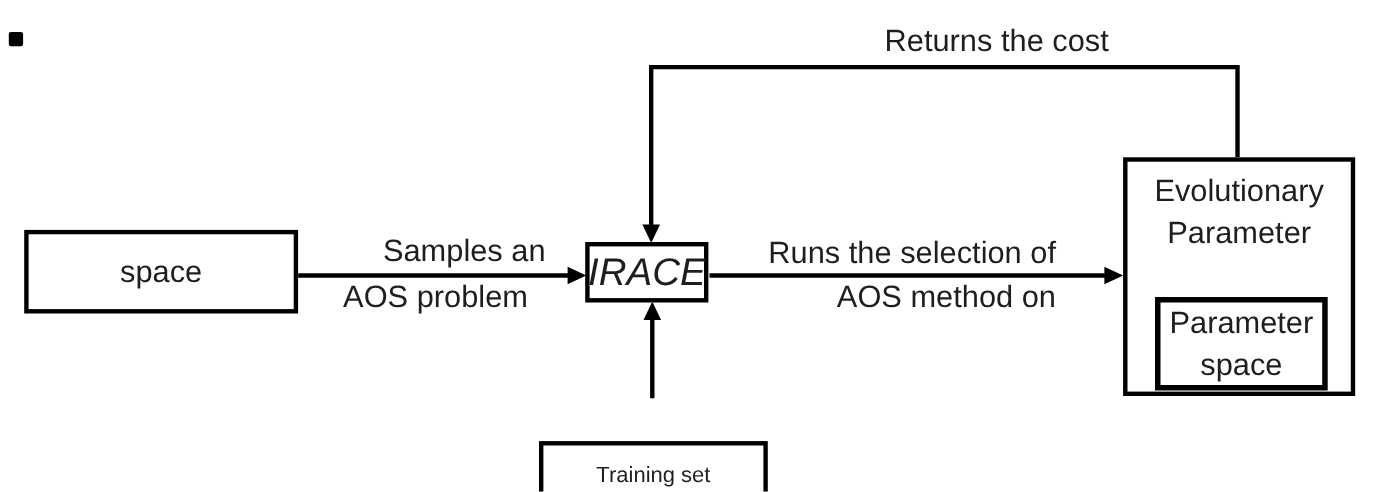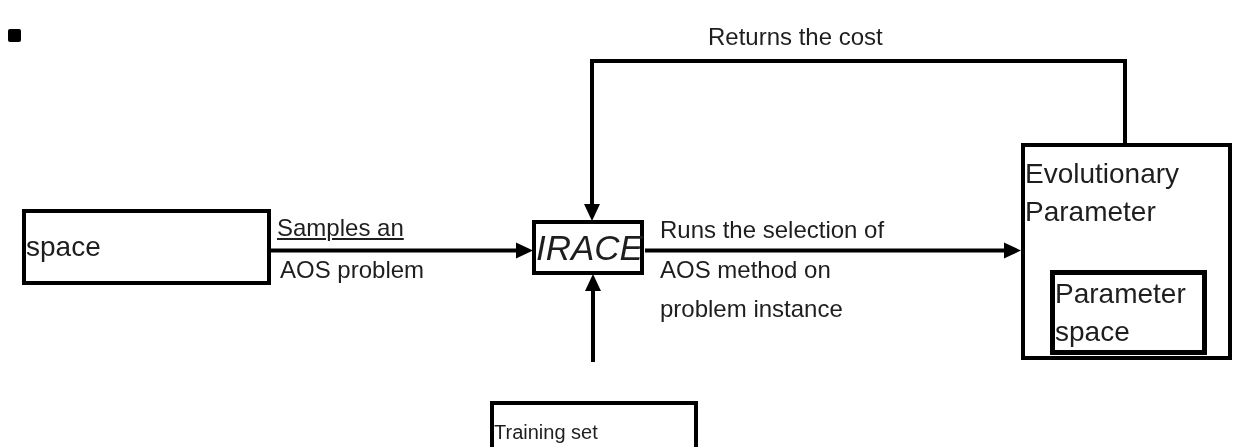--- a/index.html
+++ b/index.html
@@ -23,46 +23,46 @@
     width: 1255px;
     height: 447px;
   }
   .node {
     position: absolute;
     box-sizing: border-box;
     border: 4px solid #000000;
     background: #ffffff;
     display: flex;
     flex-direction: column;
-    align-items: flex-start;
+    align-items: center;
     justify-content: center;
     text-align: center;
     font-size: 28px;
     line-height: 36px;
   }
   .node .nline {
     white-space: nowrap;
   }
   .node-aos    { left: 22px;   top: 209px; width: 249px; height: 76px; }
   .node-irace  { left: 532px;  top: 220px; width: 112px; height: 55px;
                  font-style: italic; font-size: 35px; }
   .node-ea     { left: 1021px; top: 143px; width: 211px; height: 217px;
                  justify-content: flex-start; padding-top: 8px; line-height: 38px; }
   .node-param  { left: 1050px; top: 270px; width: 157px; height: 85px;
                  border-width: 5px; line-height: 38px; }
   .node-train  { left: 490px;  top: 362px; width: 208px; height: 62px;
                  font-size: 20px; margin-top: 39px; }
   .edge-label {
     position: absolute;
-    text-align: left;
-    font-size: 24px;
+    text-align: right;
+    font-size: 28px;
     line-height: 38px;
     white-space: nowrap;
   }
-  .lbl-samples-1 { left: 277px; top: 209px; width: 200px; text-decoration: underline; }
+  .lbl-samples-1 { left: 296px; top: 209px; width: 200px; }
   .lbl-samples-2 { left: 280px; top: 251px; width: 200px; }
   .lbl-runs-1    { left: 660px; top: 211px; width: 300px; }
   .lbl-runs-2    { left: 660px; top: 251px; width: 300px; }
   .lbl-runs-3    { left: 660px; top: 290px; width: 300px; }
   .lbl-returns   { left: 708px; top: 18px;  width: 300px; }
   .stray-mark {
     position: absolute;
     left: 8px;
     top: 29px;
     width: 13px;
@@ -121,17 +121,16 @@
 
   <div class="node node-train">
     <span class="nline">Training set</span>
   </div>
 
   <div class="edge-label lbl-samples-1">Samples an</div>
   <div class="edge-label lbl-samples-2">AOS problem</div>
 
   <div class="edge-label lbl-runs-1">Runs the selection of</div>
   <div class="edge-label lbl-runs-2">AOS method on</div>
-  <div class="edge-label lbl-runs-3">problem instance</div>
 
   <div class="edge-label lbl-returns">Returns the cost</div>
 
 </div>
 
 </body></html>

